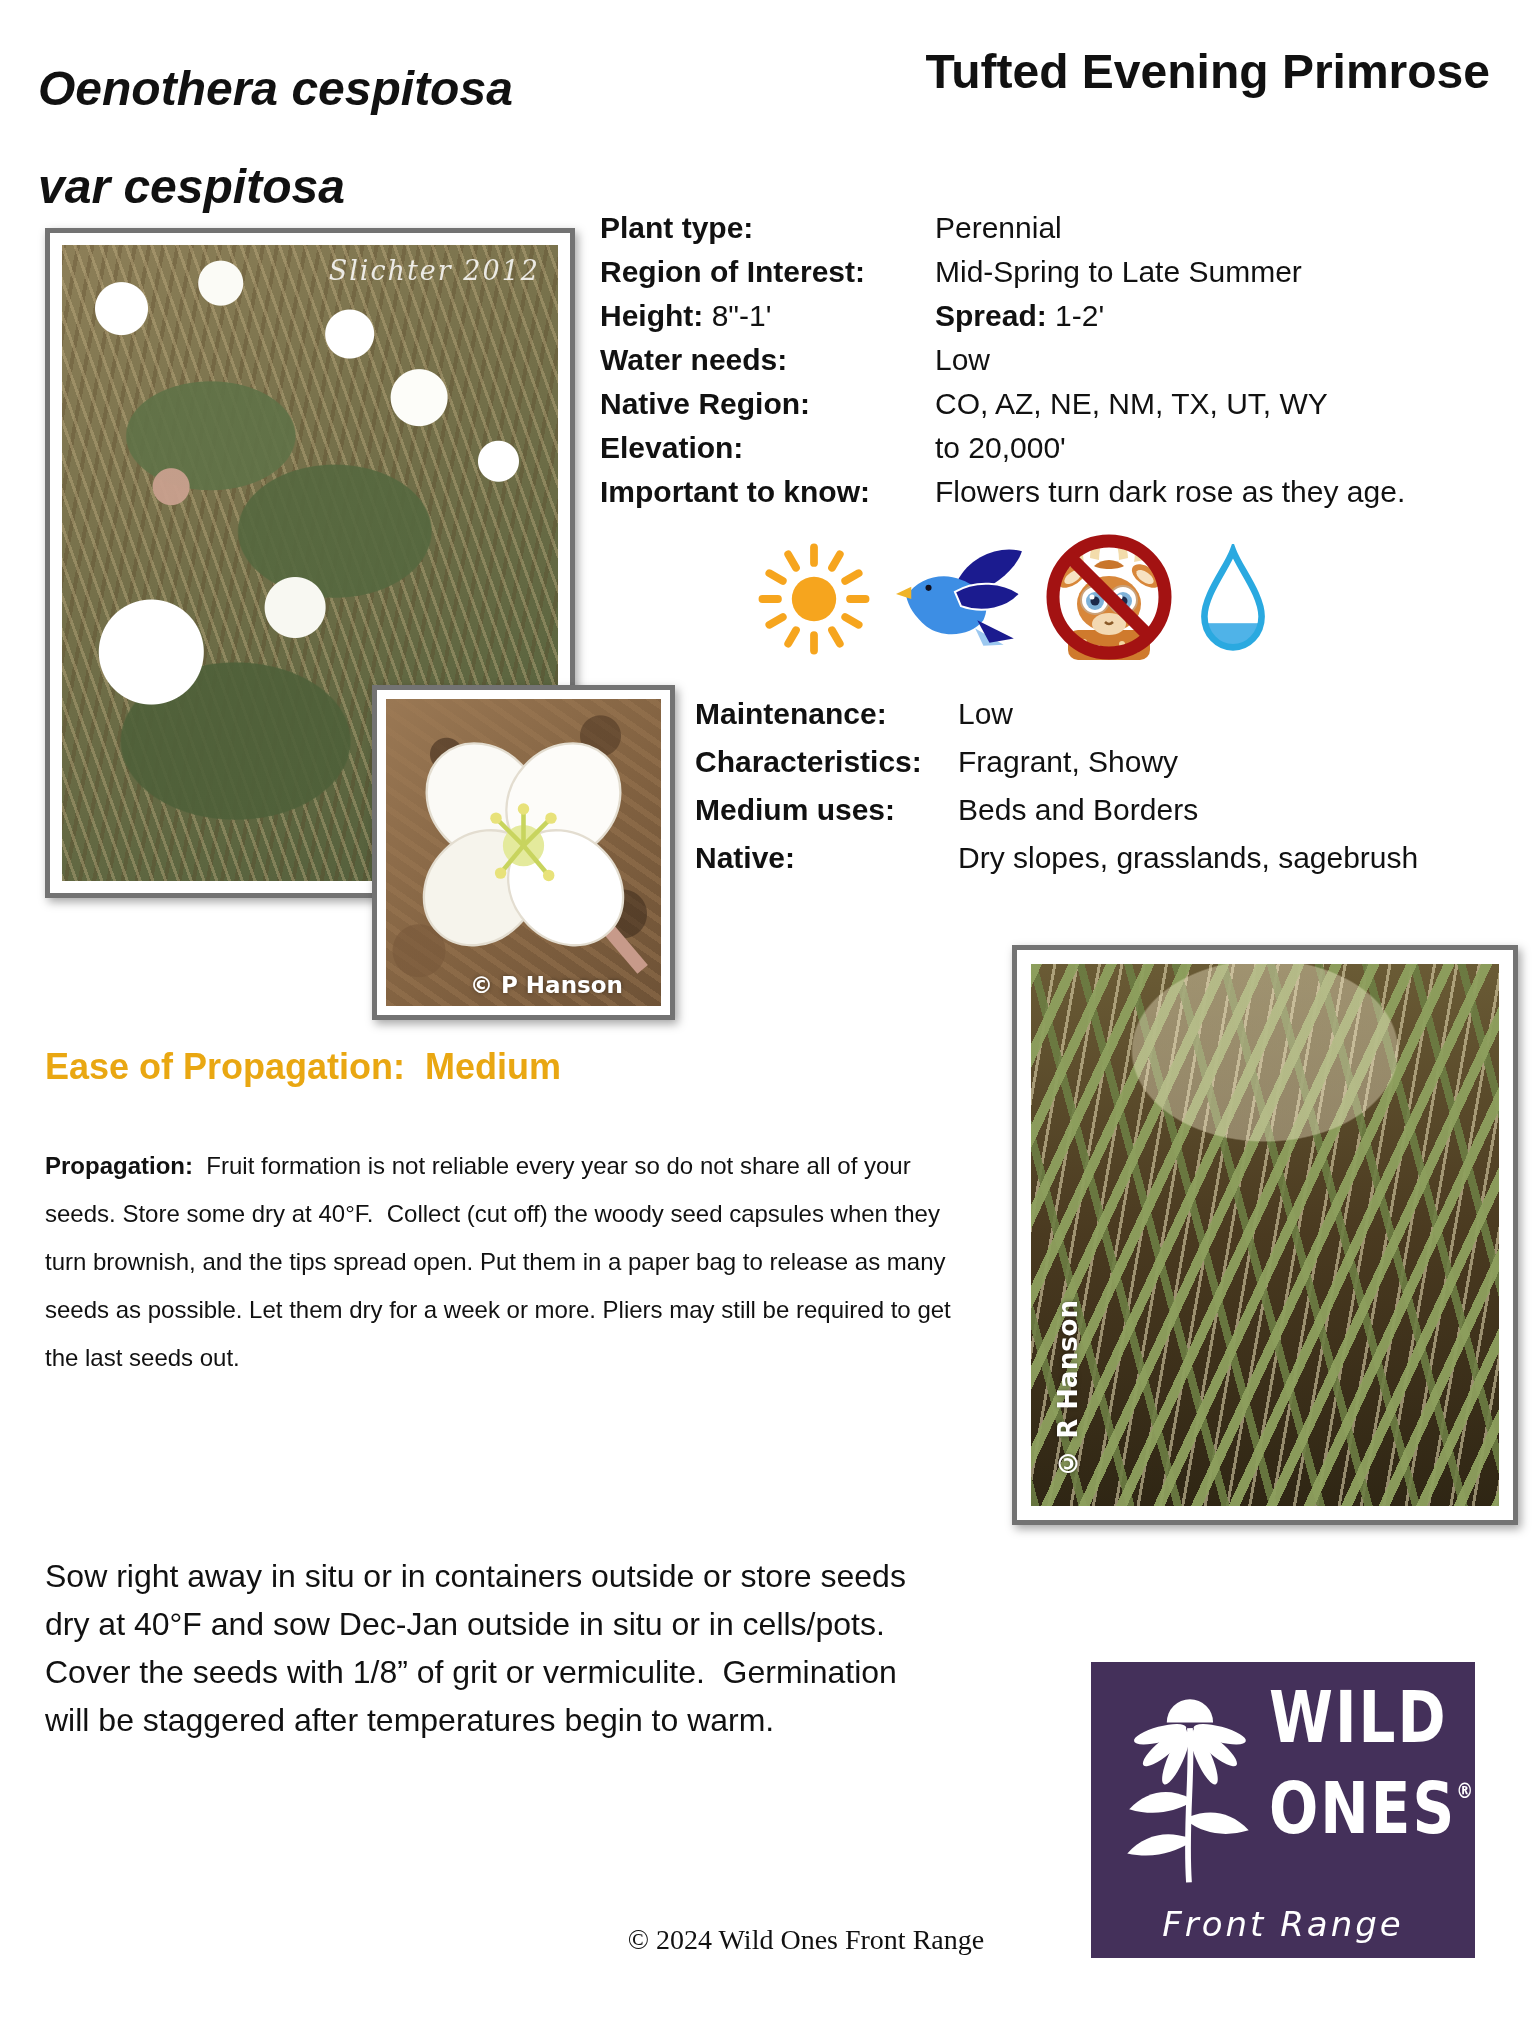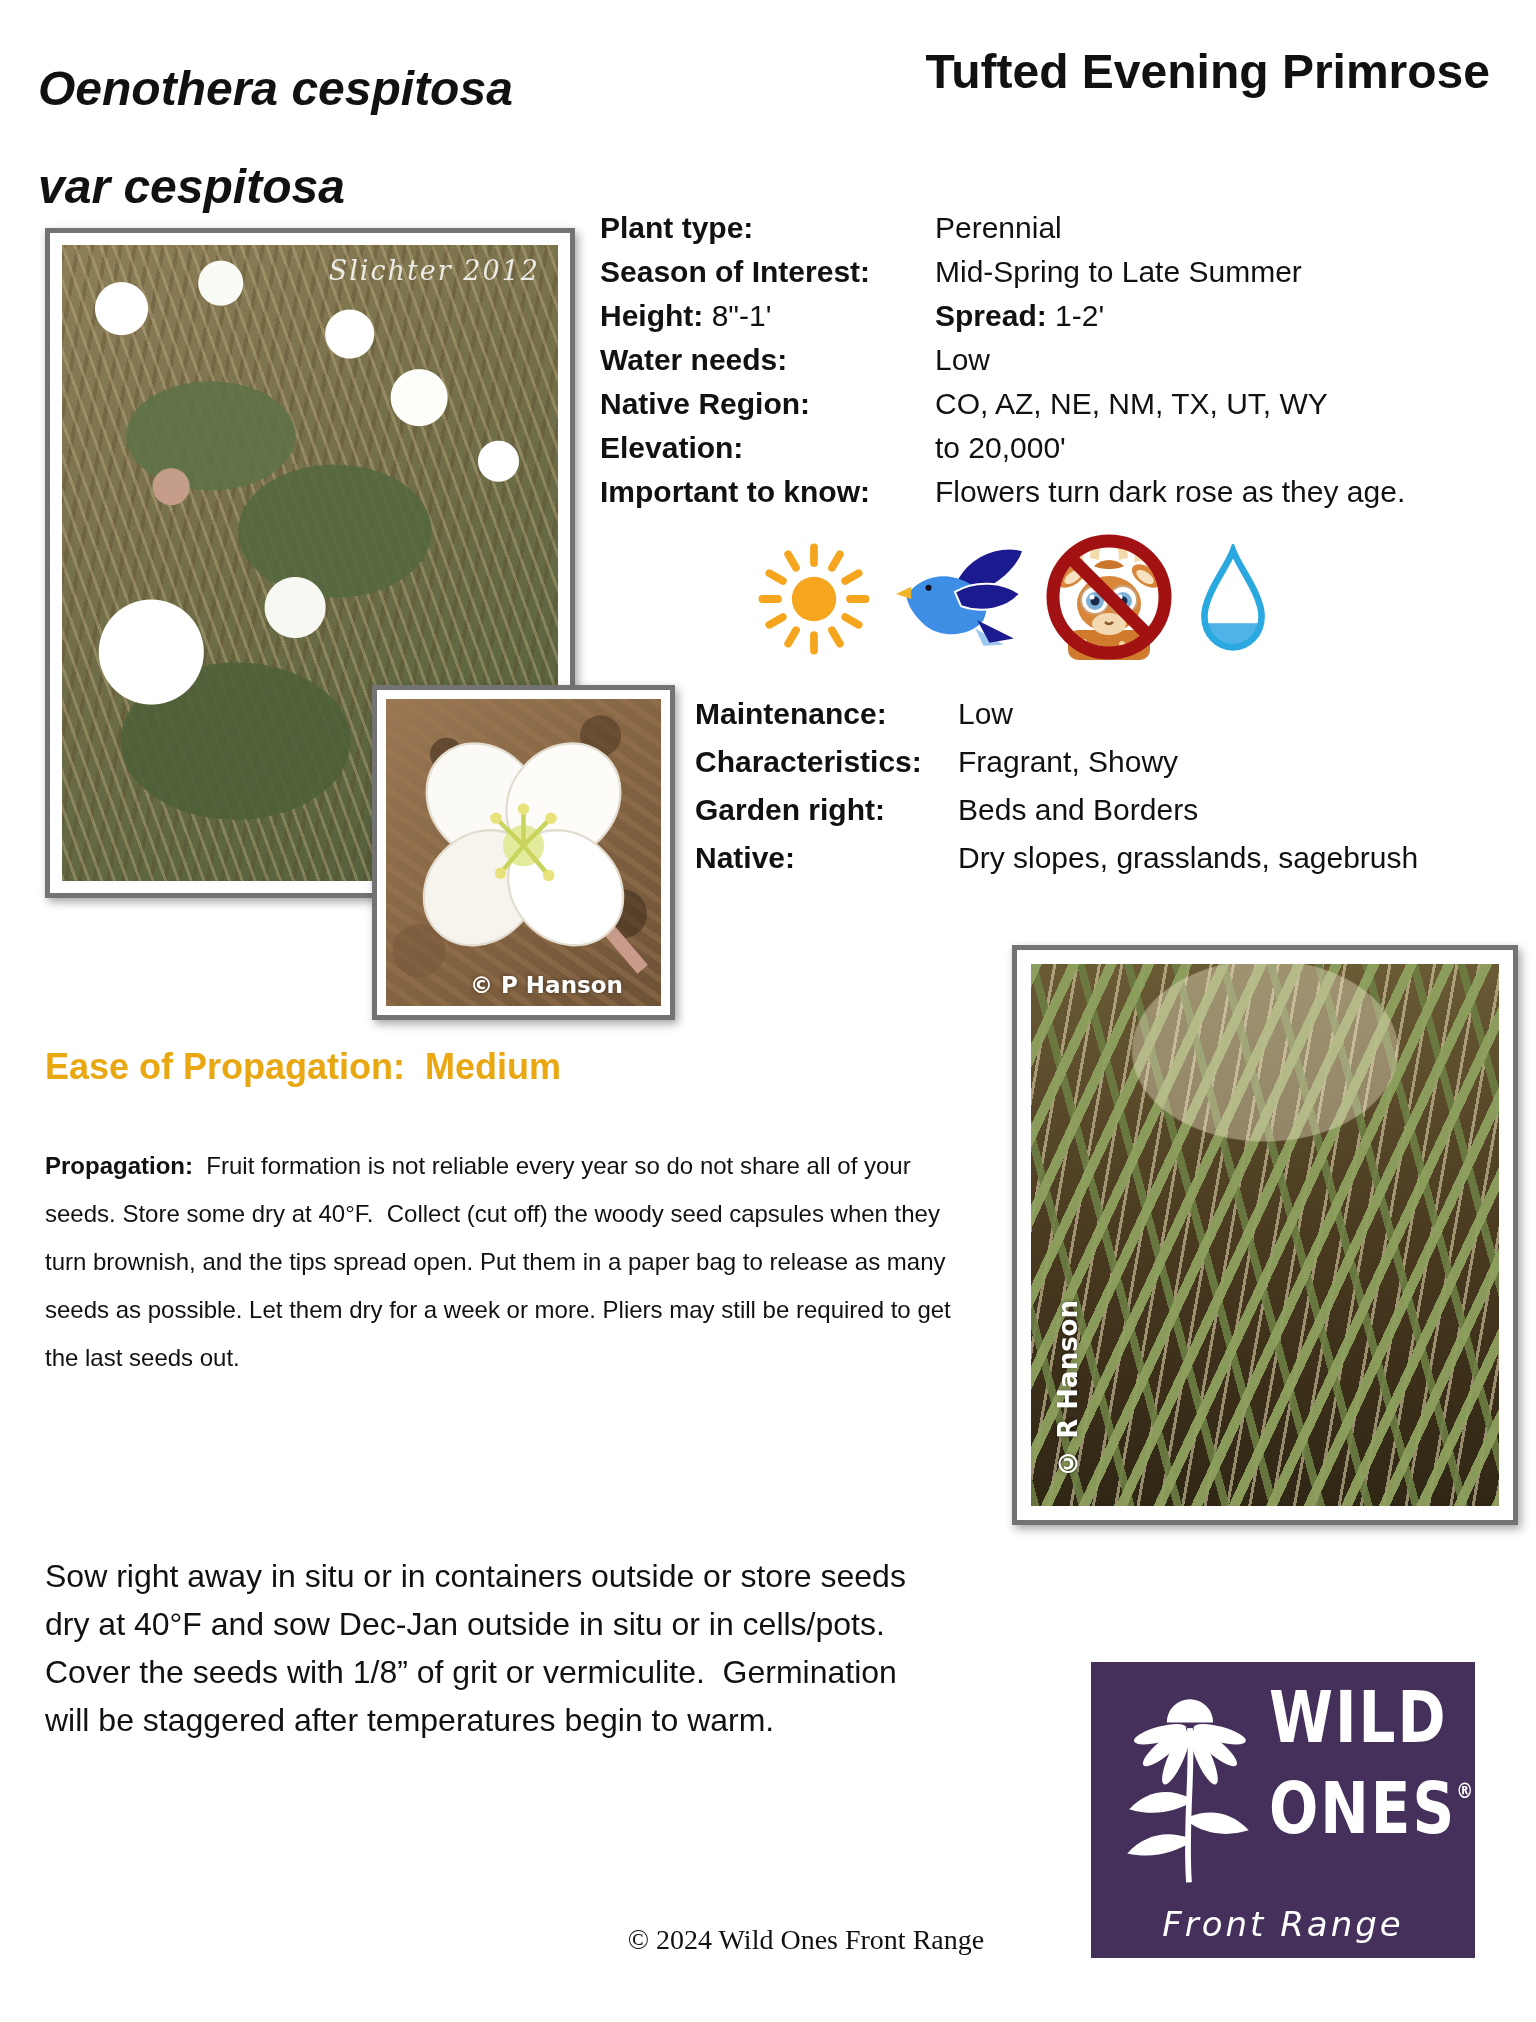--- a/index.html
+++ b/index.html
@@ -125,21 +125,21 @@
       <div class="watermark">Slichter 2012</div>
     </div>
   </div>
 
   <div id="info-table">
     <div class="info-row">
       <div class="info-label">Plant type:</div>
       <div class="info-value">Perennial</div>
     </div>
     <div class="info-row">
-      <div class="info-label">Season of Interest:</div>
+      <div class="info-label">Region of Interest:</div>
       <div class="info-value">Mid-Spring to Late Summer</div>
     </div>
     <div class="info-row">
       <div class="info-label">
         <span class="inline-bold">Height:</span>
         <span class="inline-plain">8"-1'</span>
       </div>
       <div class="info-value">
         <span class="inline-bold">Spread:</span>
         <span class="inline-plain">1-2'</span>
@@ -242,21 +242,21 @@
   <div id="details-block">
     <div class="det-row">
       <div class="det-label">Maintenance:</div>
       <div class="det-value">Low</div>
     </div>
     <div class="det-row">
       <div class="det-label">Characteristics:</div>
       <div class="det-value">Fragrant, Showy</div>
     </div>
     <div class="det-row">
-      <div class="det-label">Garden right:</div>
+      <div class="det-label">Medium uses:</div>
       <div class="det-value">Beds and Borders</div>
     </div>
     <div class="det-row">
       <div class="det-label">Native:</div>
       <div class="det-value">Dry slopes, grasslands, sagebrush</div>
     </div>
   </div>
 
   <div id="inset-photo" class="photo">
     <div class="inner">

